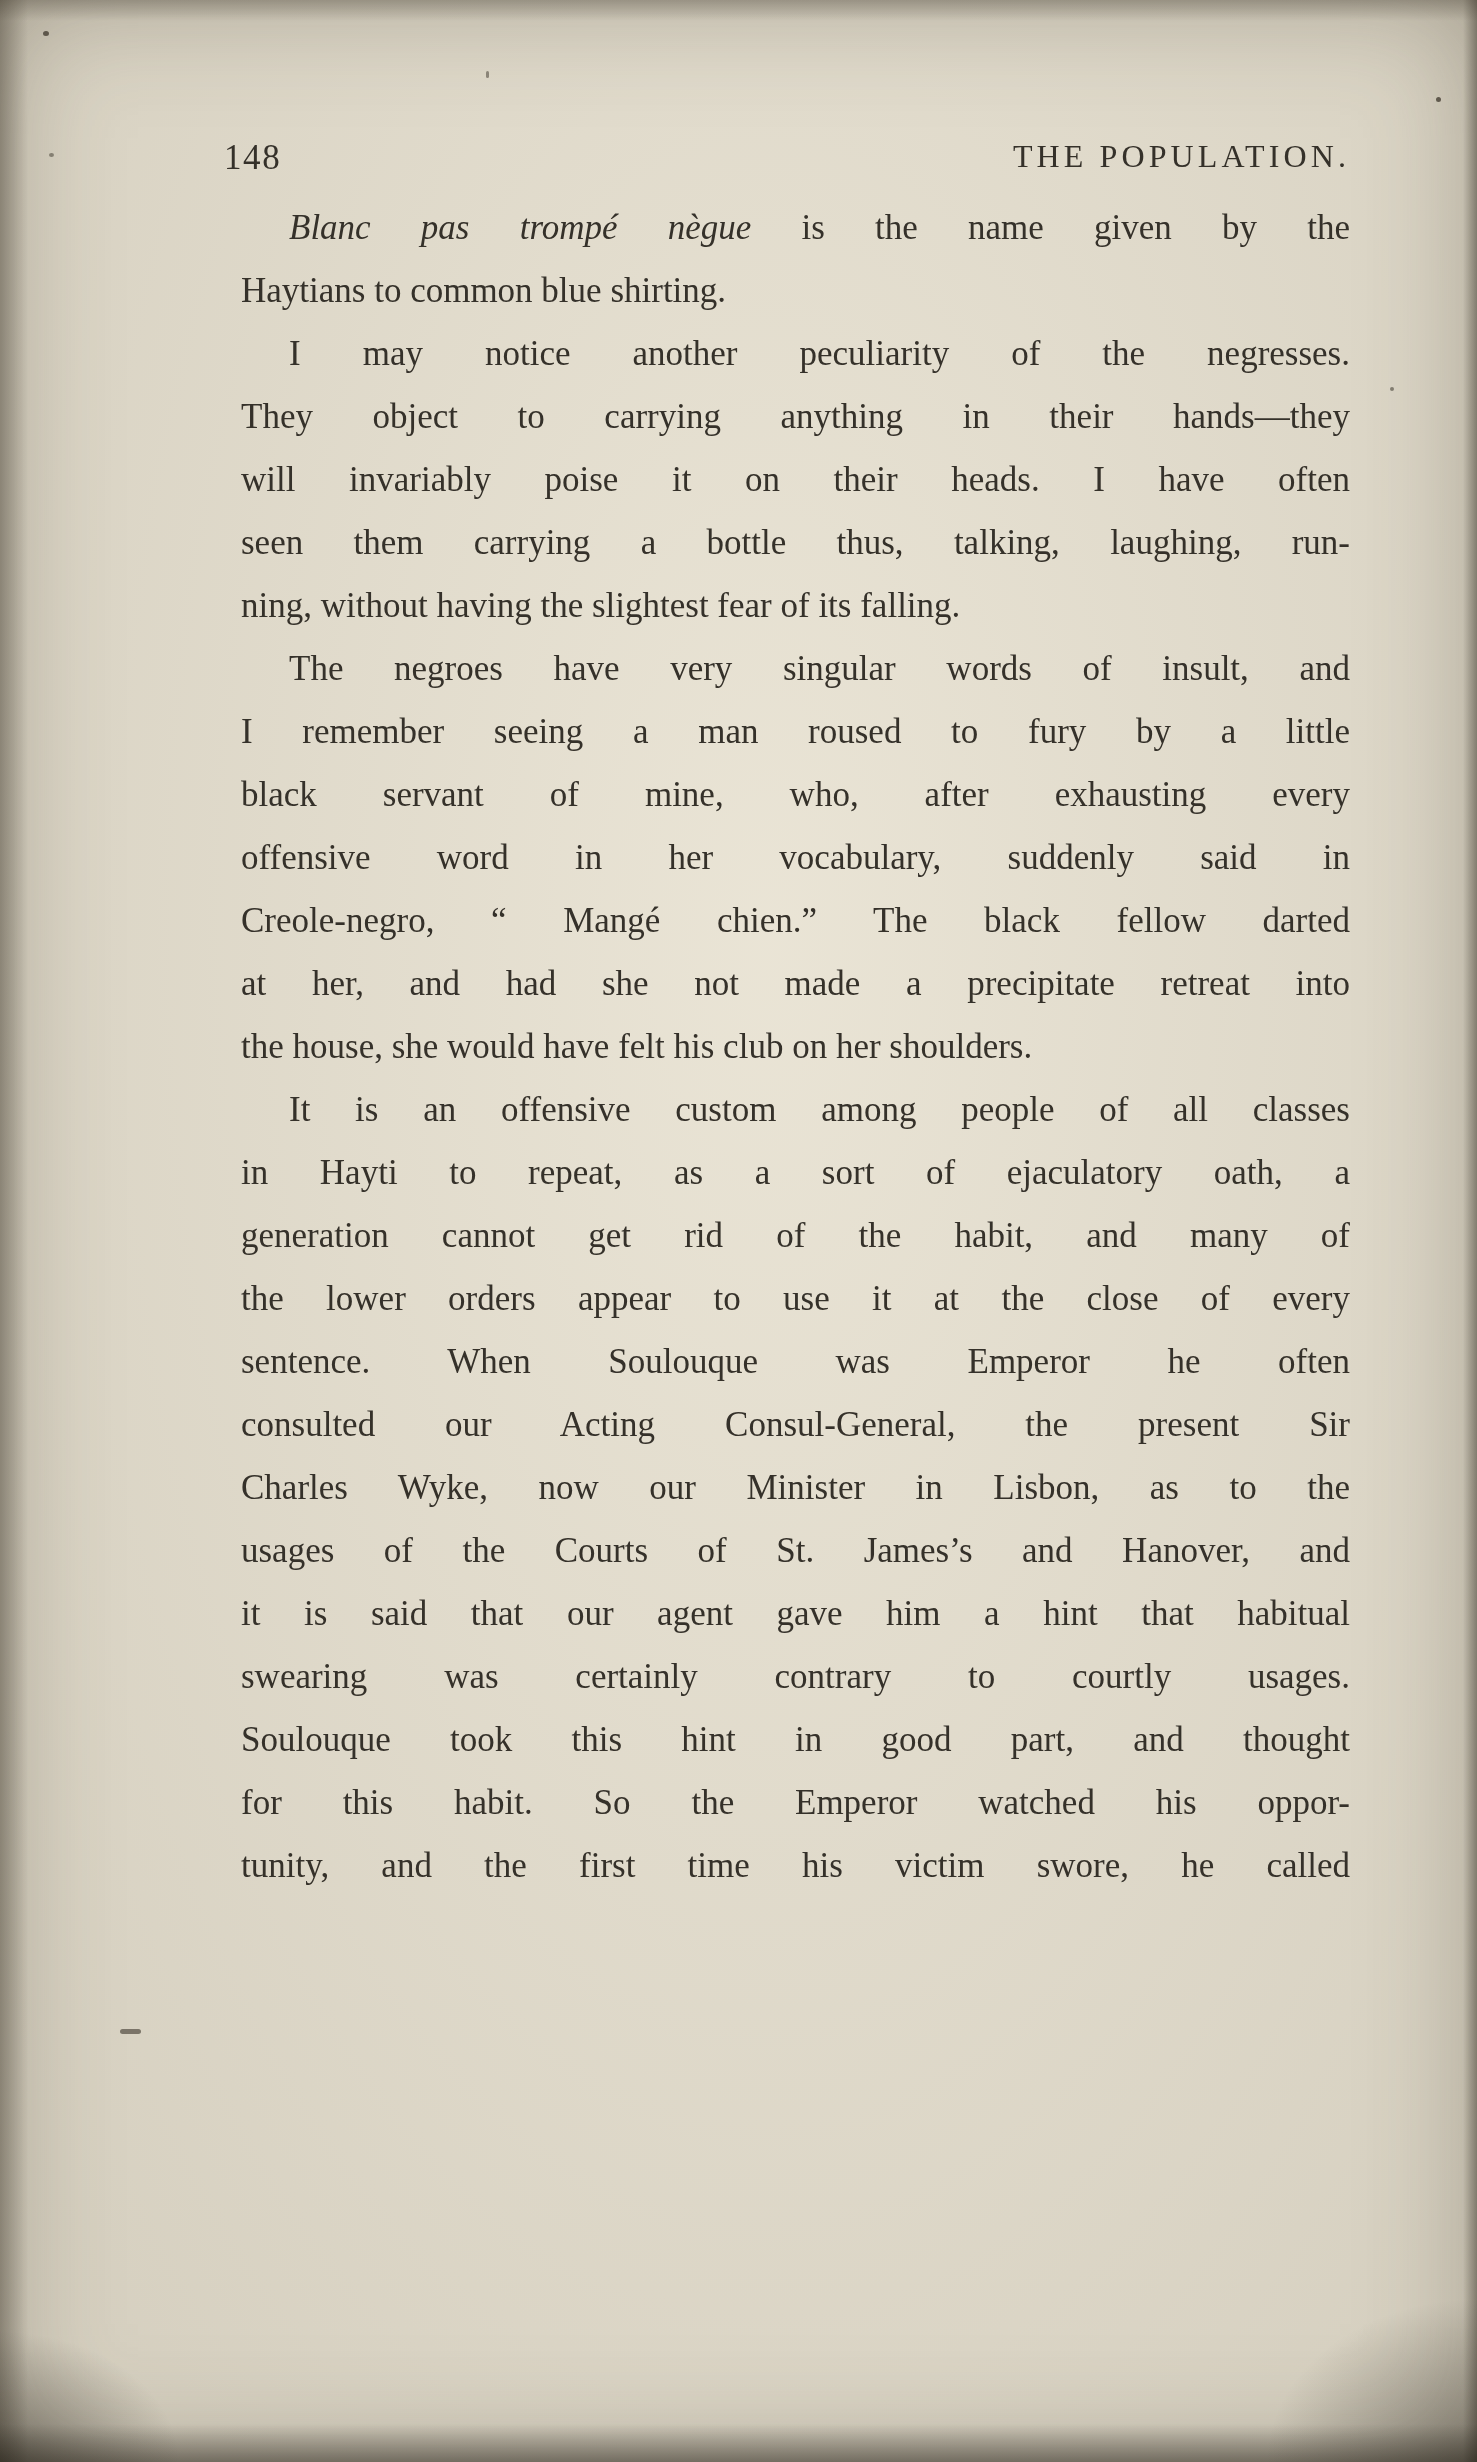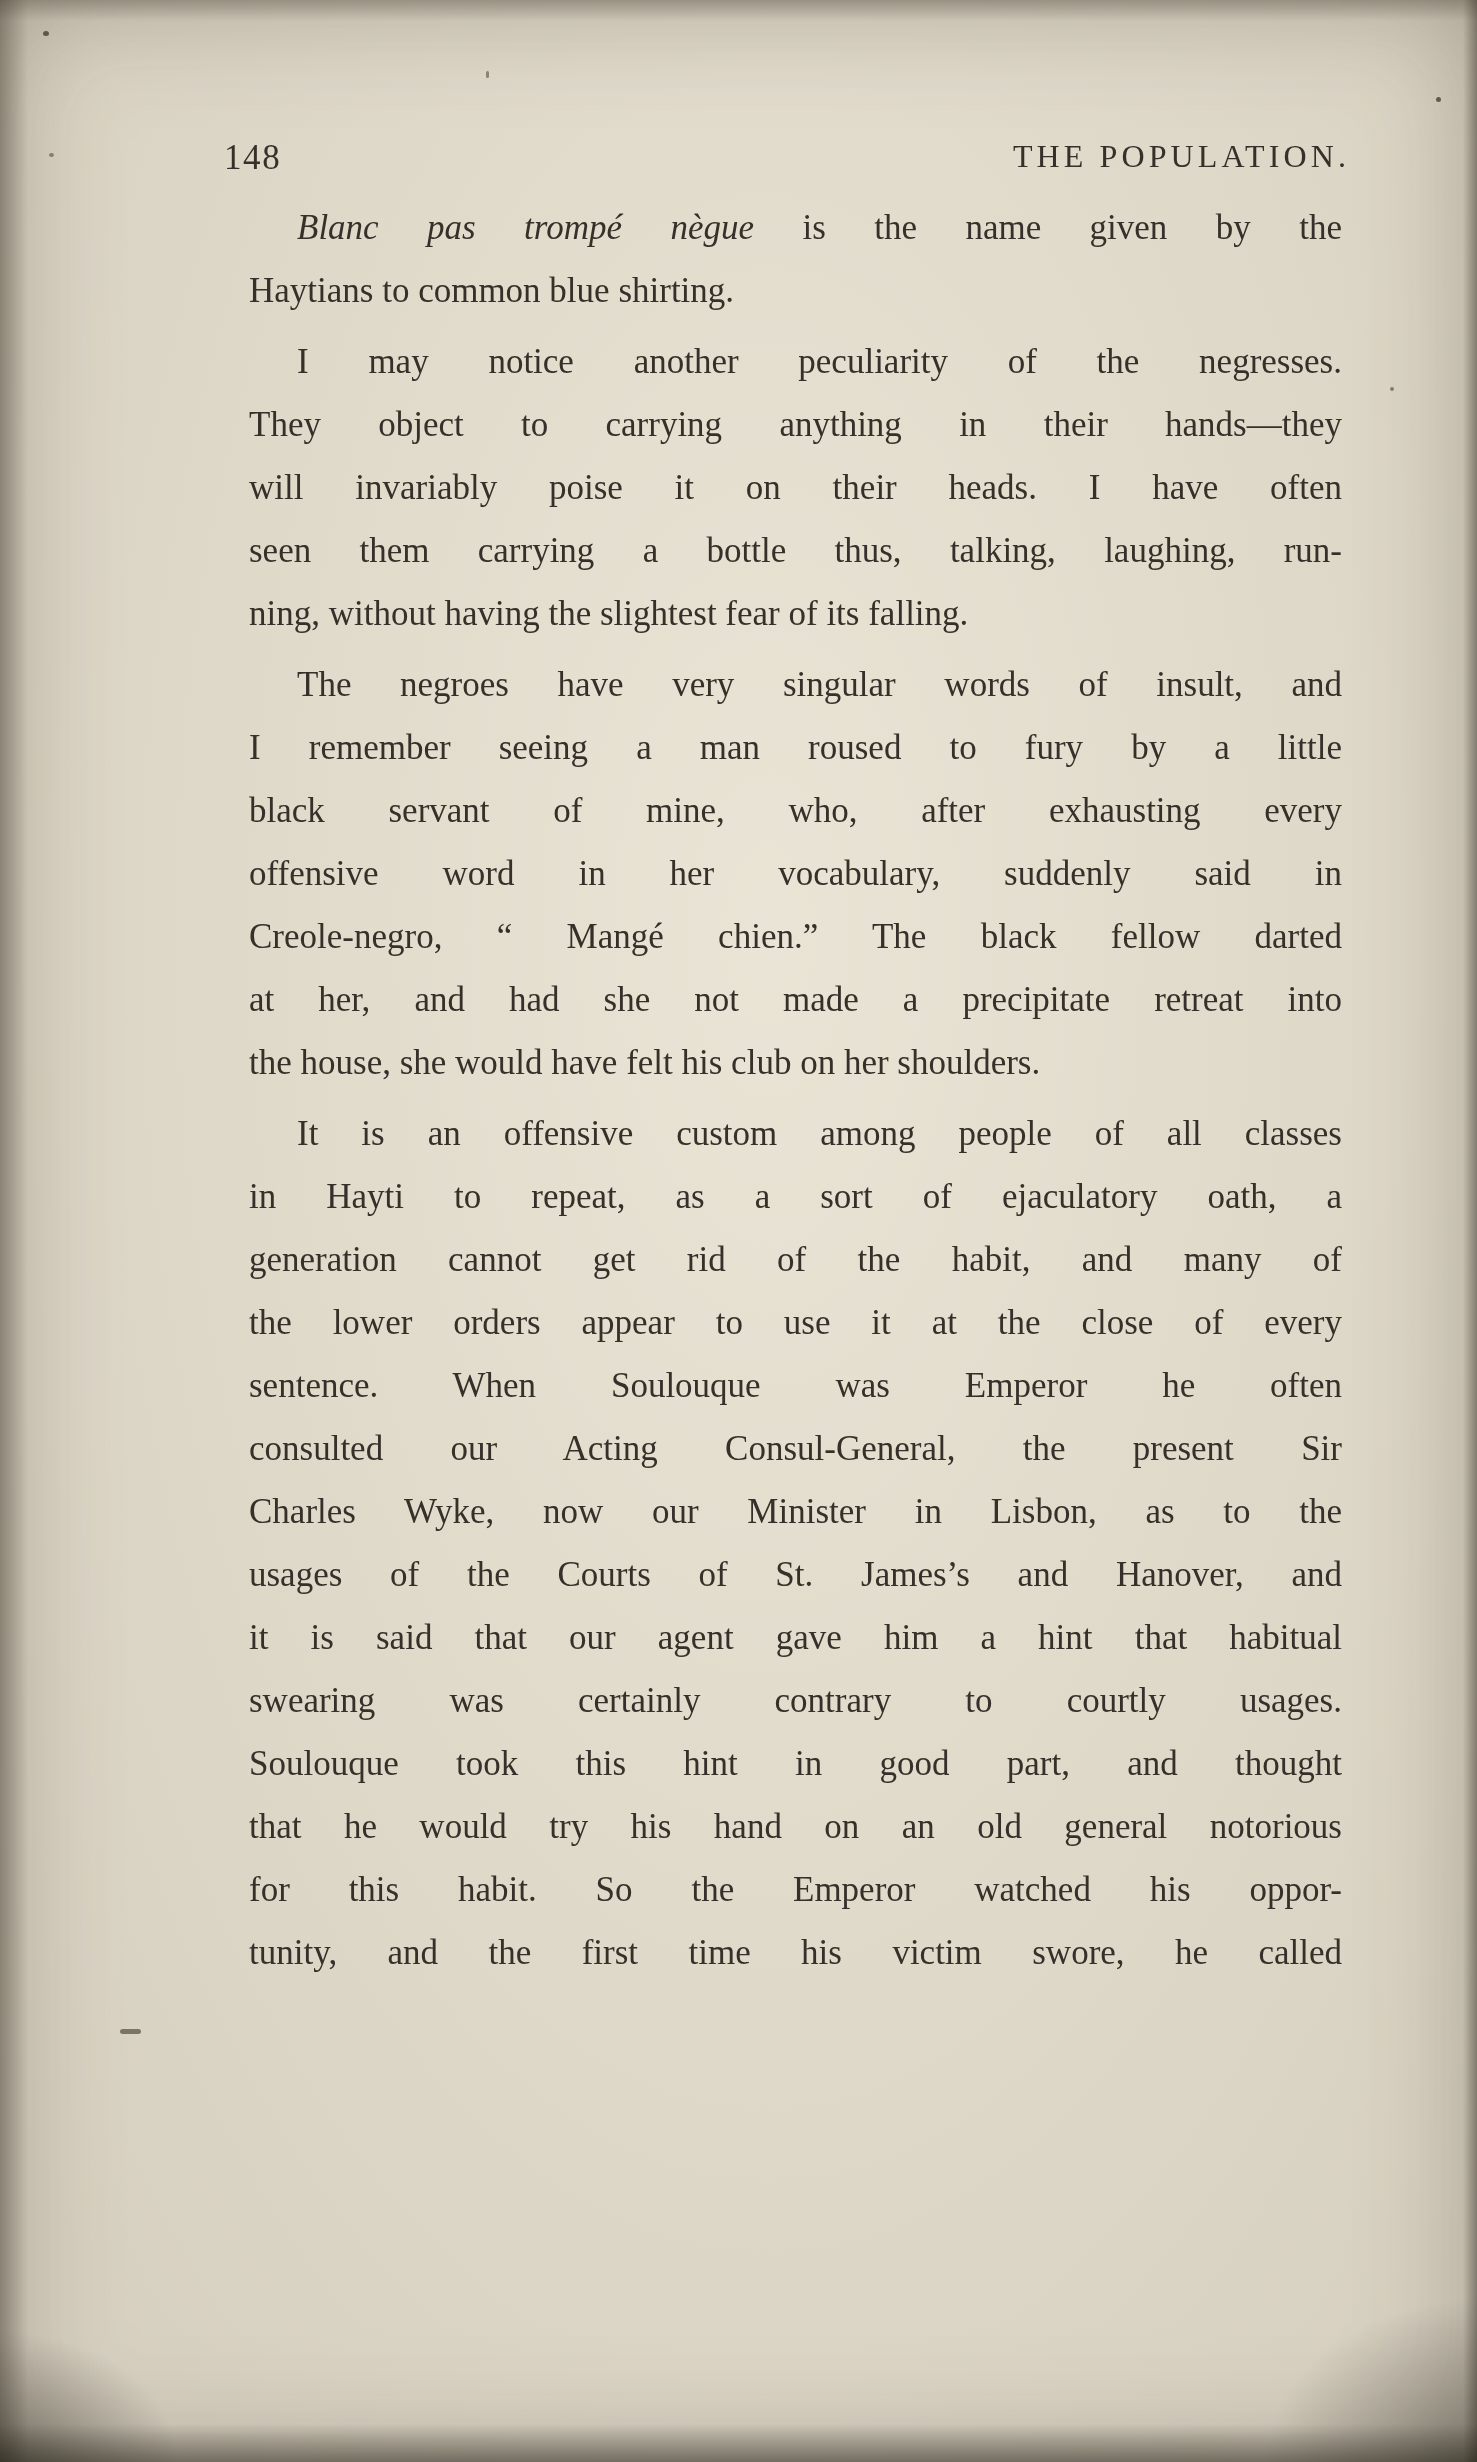--- a/index.html
+++ b/index.html
@@ -53,21 +53,21 @@
     font-size: 32px; letter-spacing: 4.1px;
     padding-left: 33px;
   }
 
   
   .text-block {
     margin: 11.5px 128px 0 241px; 
     font-size: 35px;
     line-height: 63px;
   }
-  .para { margin: 8px; }
+  .para { margin: 0; }
   .line { display: block; }
   .just { text-align: justify; text-align-last: justify; }
   .last { text-align: right; text-align-last: left; }
   .ind  { text-indent: 48px; }
   .it   { font-style: italic; }
 </style>
 </head>
 <body>
 
 <div class="page">
@@ -120,20 +120,19 @@
       <div class="line just">in Hayti to repeat, as a sort of ejaculatory oath, a</div>
       <div class="line just">generation cannot get rid of the habit, and many of</div>
       <div class="line just">the lower orders appear to use it at the close of every</div>
       <div class="line just">sentence. When Soulouque was Emperor he often</div>
       <div class="line just">consulted our Acting Consul-General, the present Sir</div>
       <div class="line just">Charles Wyke, now our Minister in Lisbon, as to the</div>
       <div class="line just">usages of the Courts of St. James’s and Hanover, and</div>
       <div class="line just">it is said that our agent gave him a hint that habitual</div>
       <div class="line just">swearing was certainly contrary to courtly usages.</div>
       <div class="line just">Soulouque took this hint in good part, and thought</div>
-      <div class="line just">that he would try his hand on an old general notorious</div>
       <div class="line just">for this habit. So the Emperor watched his oppor-</div>
       <div class="line just">tunity, and the first time his victim swore, he called</div>
     </div>
 
   </div>
 </div>
 
 
 </body></html>

